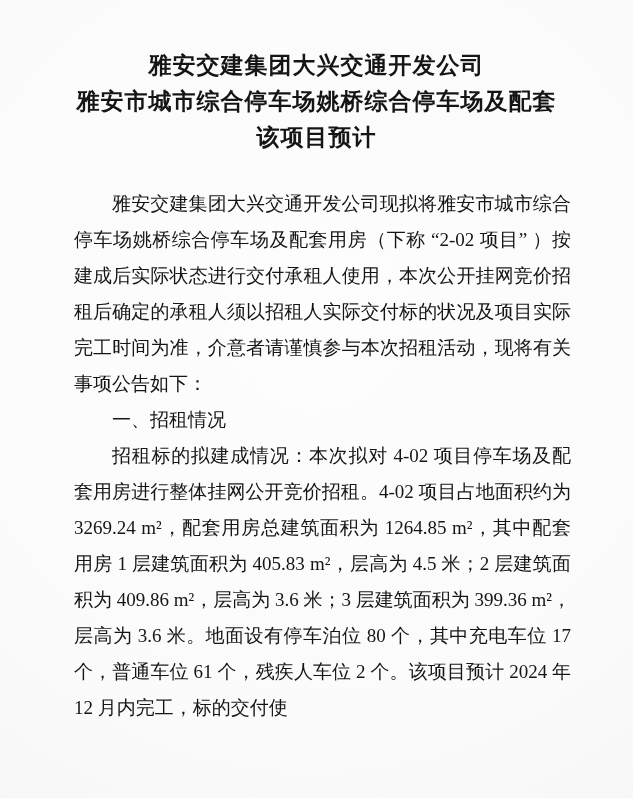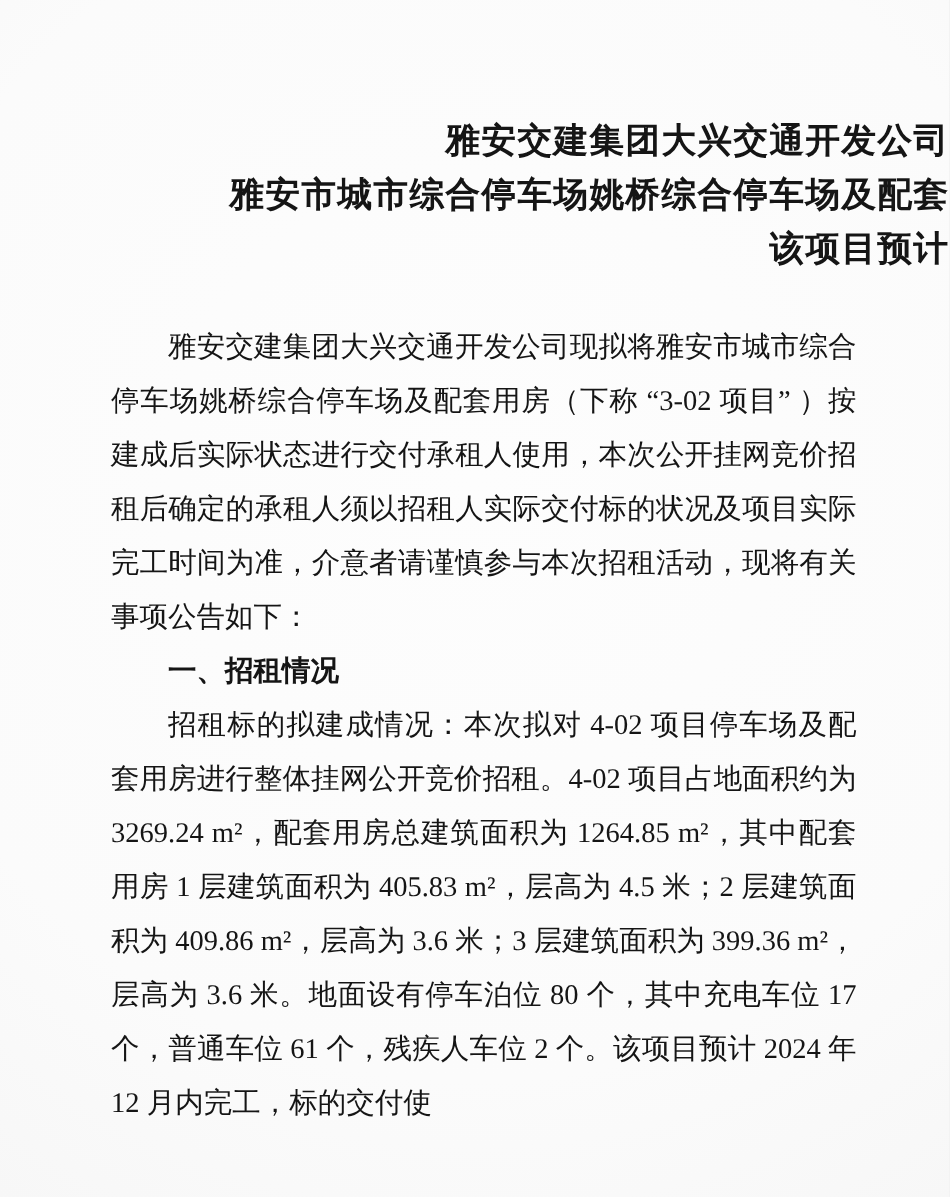--- a/index.html
+++ b/index.html
@@ -14,52 +14,52 @@
     margin: 0 auto;
     background: #fcfcfc;
     color: #151515;
     font-family: "Liberation Serif", "DejaVu Serif", serif;
     overflow: hidden;
     box-sizing: border-box;
     
     background-image: radial-gradient(circle at 50% 40%, #fdfdfd 0%, #fbfbfb 70%, #f7f7f7 100%);
   }
   .doc-title {
-    margin-top: 76px;
-    text-align: right;
+    margin-top: 48px;
+    text-align: center;
     font-weight: bold;
     font-size: 23px;
     line-height: 36px;
     letter-spacing: 1px;
   }
   .doc-body {
     margin: 30px 62px 0 74px;
     font-size: 19px;
     line-height: 36px;
     text-align: justify;
     text-justify: inter-ideograph;
   }
   .para {
     margin: 0;
     text-indent: 2em;
   }
   .para.heading {
-    font-weight: bold;
+    font-weight: normal;
   }
 </style>
 </head>
 <body>
 
 <div class="page">
 
   <header class="doc-title">
     <div class="title-line">雅安交建集团大兴交通开发公司</div>
     <div class="title-line">雅安市城市综合停车场姚桥综合停车场及配套</div>
     <div class="title-line">该项目预计</div>
   </header>
 
   <main class="doc-body">
-    <p class="para">雅安交建集团大兴交通开发公司现拟将雅安市城市综合停车场姚桥综合停车场及配套用房（下称 “3-02 项目” ）按建成后实际状态进行交付承租人使用，本次公开挂网竞价招租后确定的承租人须以招租人实际交付标的状况及项目实际完工时间为准，介意者请谨慎参与本次招租活动，现将有关事项公告如下：</p>
+    <p class="para">雅安交建集团大兴交通开发公司现拟将雅安市城市综合停车场姚桥综合停车场及配套用房（下称 “2-02 项目” ）按建成后实际状态进行交付承租人使用，本次公开挂网竞价招租后确定的承租人须以招租人实际交付标的状况及项目实际完工时间为准，介意者请谨慎参与本次招租活动，现将有关事项公告如下：</p>
     <p class="para heading">一、招租情况</p>
     <p class="para">招租标的拟建成情况：本次拟对 4-02 项目停车场及配套用房进行整体挂网公开竞价招租。4-02 项目占地面积约为 3269.24 m²，配套用房总建筑面积为 1264.85 m²，其中配套用房 1 层建筑面积为 405.83 m²，层高为 4.5 米；2 层建筑面积为 409.86 m²，层高为 3.6 米；3 层建筑面积为 399.36 m²，层高为 3.6 米。地面设有停车泊位 80 个，其中充电车位 17 个，普通车位 61 个，残疾人车位 2 个。该项目预计 2024 年 12 月内完工，标的交付使</p>
   </main>
 
 </div>
 
 </body></html>

